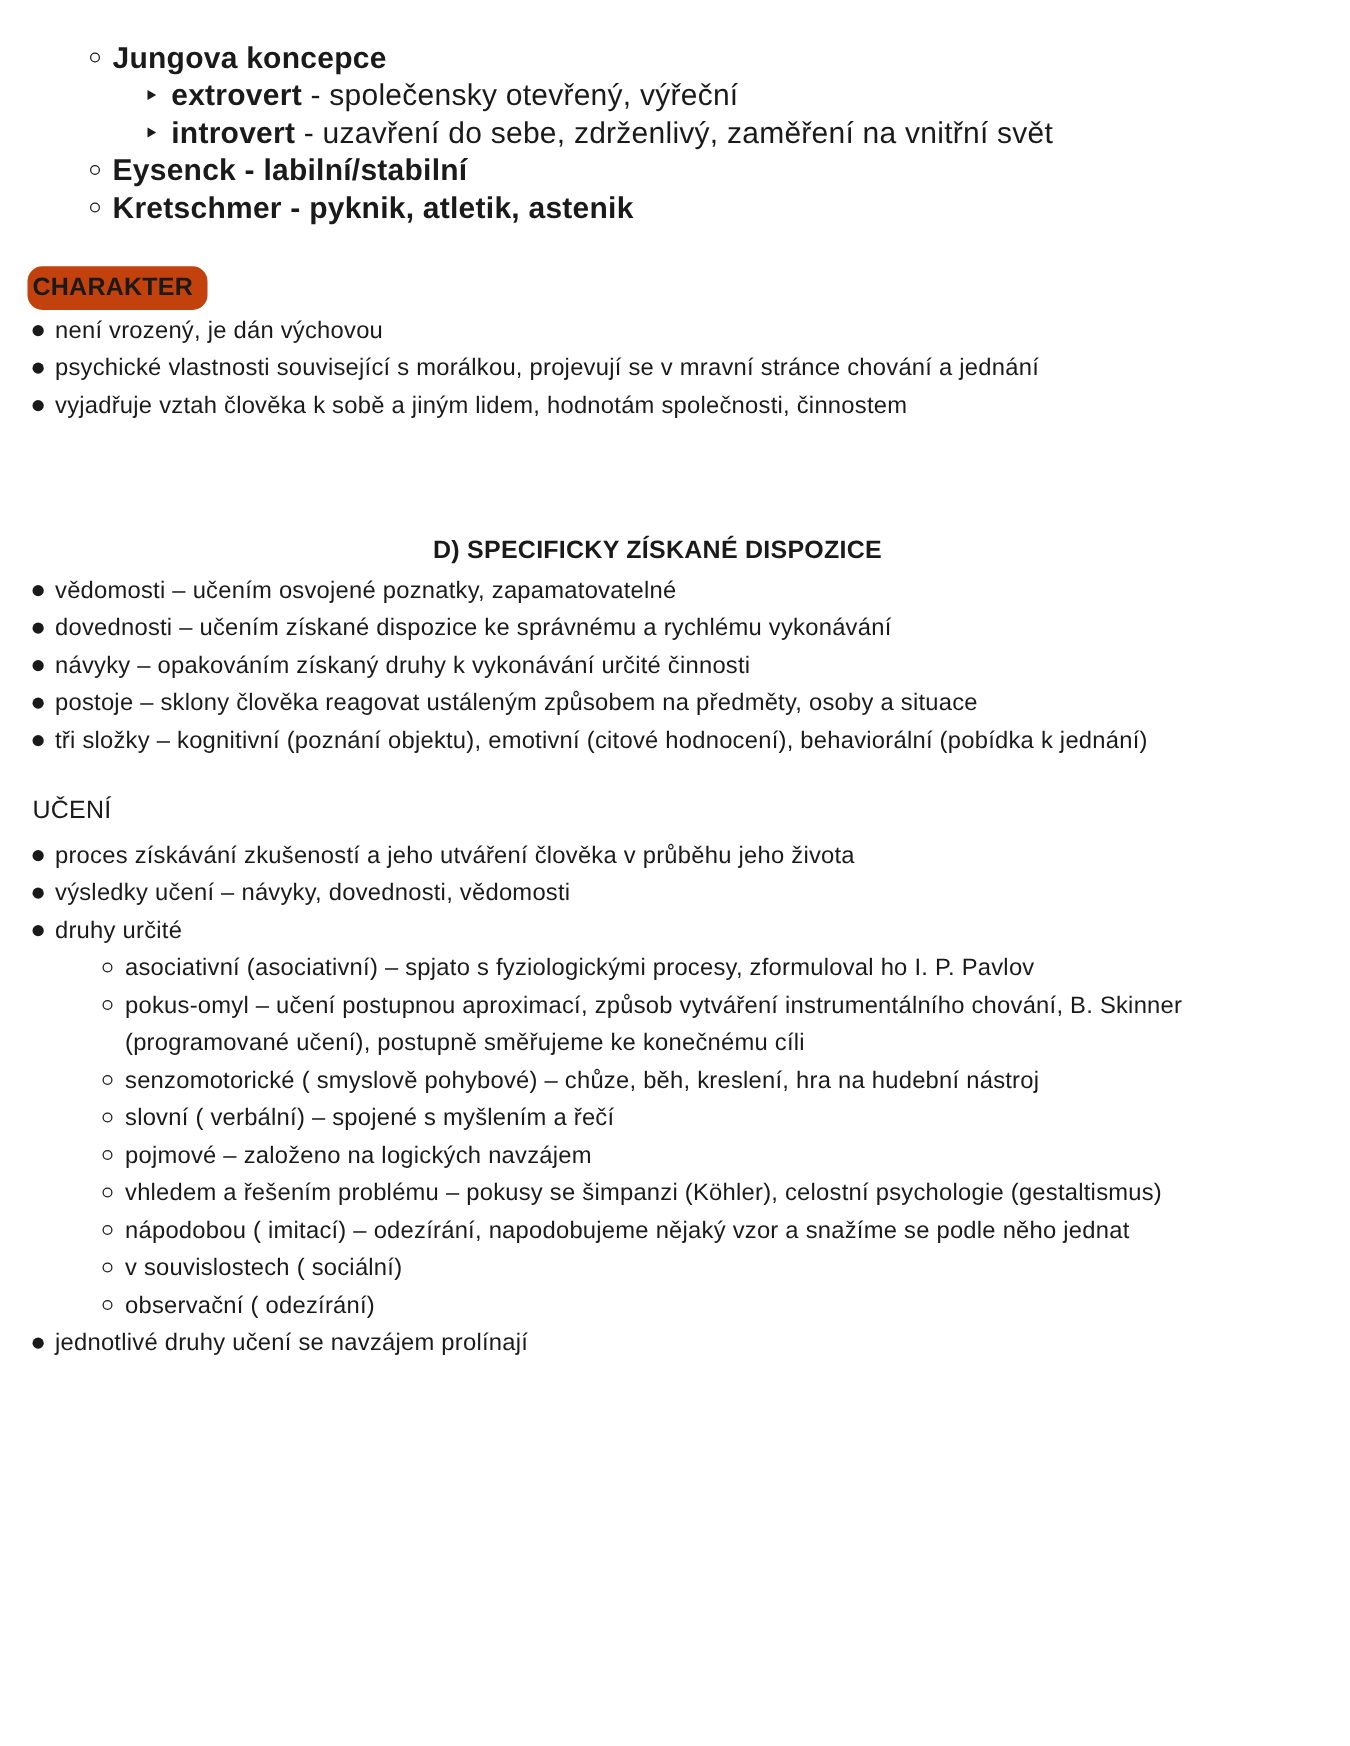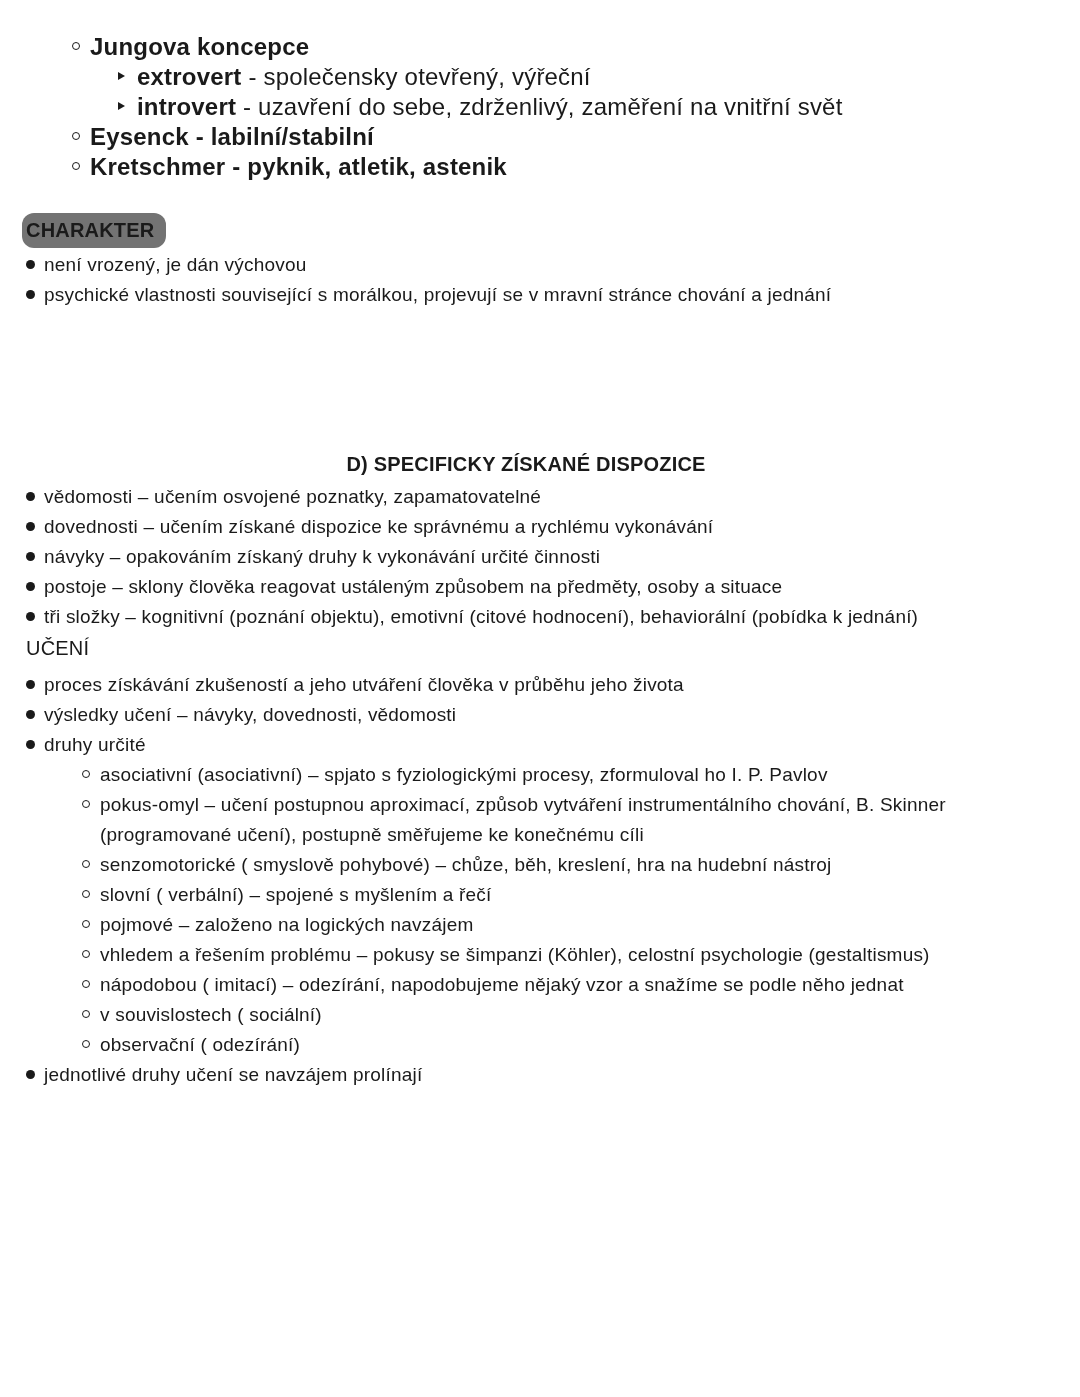--- a/index.html
+++ b/index.html
@@ -11,21 +11,21 @@
     background: #ffffff;
     overflow: hidden;
     font-family: "Liberation Sans", "DejaVu Sans", sans-serif;
     color: #1a1a1a;
     font-size: 19px;
     letter-spacing: 0.2px;
   }
   .sec { position: absolute; }
   .sec-temperament { top: 32px;  left: 72px;  width: 960px; }
   .sec-charakter   { top: 213px; left: 26px;  width: 1028px; }
-  .sec-dispozice   { top: 448px; left: 26px;  width: 1000px; }
+  .sec-dispozice   { top: 424px; left: 26px;  width: 1000px; }
   .sec-uceni       { top: 632px; left: 26px;  width: 1028px; }
 
   .row { display: flex; align-items: flex-start; line-height: 30px; }
   .row .txt { flex: 1 1 auto; }
 
   .b  { font-weight: bold; }
   .lvl2 { margin-left: 46px; justify-content: center; }
   .sub  { margin-left: 56px; }
   .cont { margin-left: 74px; }
 
@@ -95,29 +95,33 @@
       <span class="txt b">Eysenck - labilní/stabilní</span>
     </div>
     <div class="row">
       <span class="bullet circ"></span>
       <span class="txt b">Kretschmer - pyknik, atletik, astenik</span>
     </div>
   </section>
 
   <section class="sec sec-charakter">
     <div class="heading-line">
-      <span class="hl-pill" style="background: #737373;">CHARAKTER</span>
+      <span class="hl-pill" style="background: #c2410c;">CHARAKTER</span>
     </div>
     <div class="row">
       <span class="bullet dot"></span>
       <span class="txt">není vrozený, je dán výchovou</span>
     </div>
     <div class="row">
       <span class="bullet dot"></span>
       <span class="txt">psychické vlastnosti související s morálkou, projevují se v mravní stránce chování a jednání</span>
+    </div>
+    <div class="row">
+      <span class="bullet dot"></span>
+      <span class="txt">vyjadřuje vztah člověka k sobě a jiným lidem, hodnotám společnosti, činnostem</span>
     </div>
   </section>
 
   <section class="sec sec-dispozice">
     <div class="center-title">D) SPECIFICKY ZÍSKANÉ DISPOZICE</div>
     <div class="row">
       <span class="bullet dot"></span>
       <span class="txt">vědomosti – učením osvojené poznatky, zapamatovatelné</span>
     </div>
     <div class="row">

